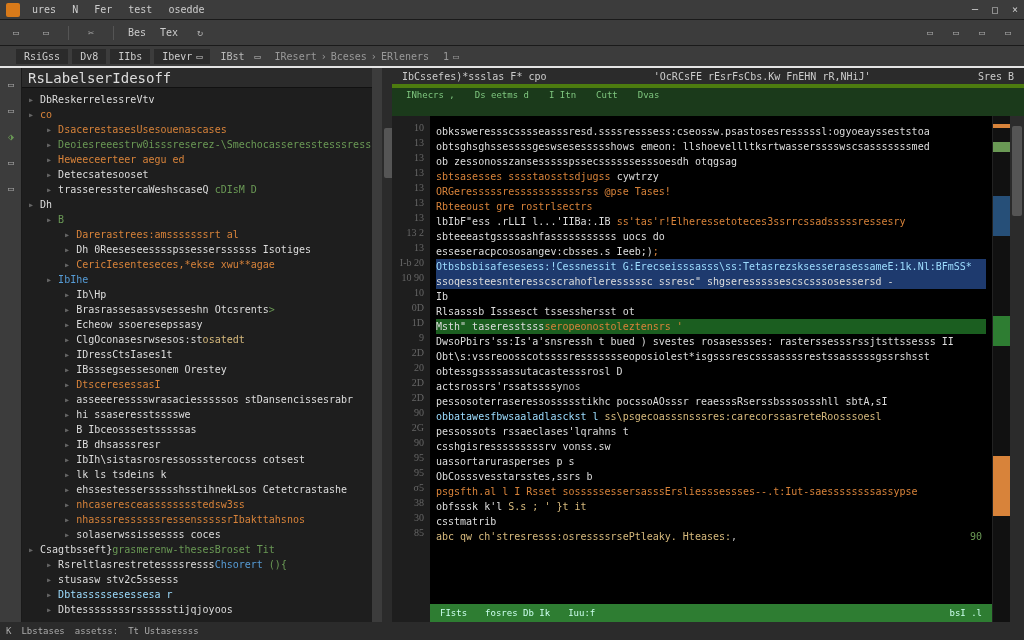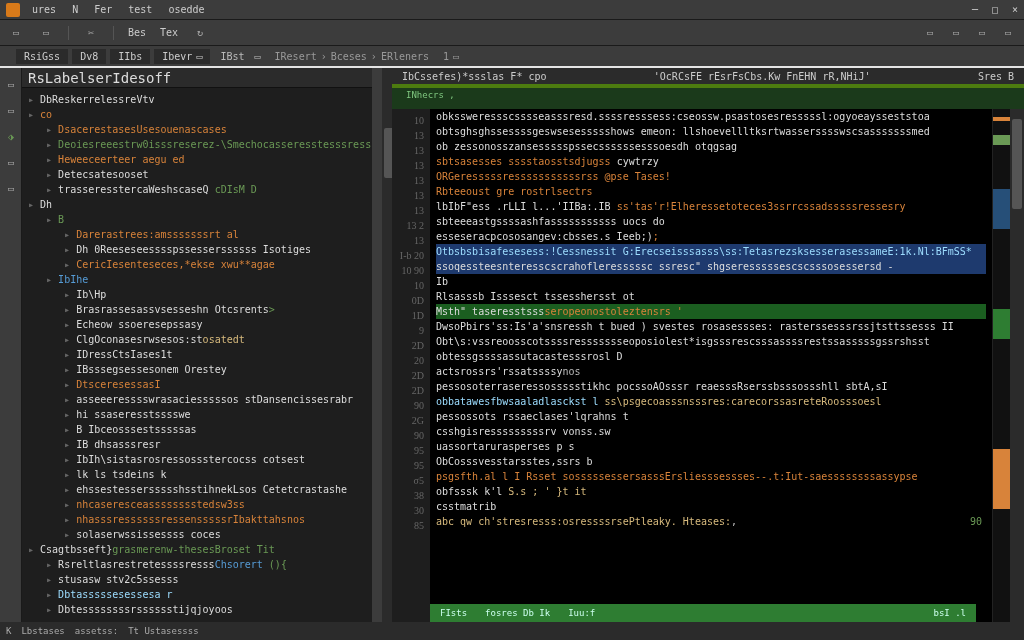--- a/index.html
+++ b/index.html
@@ -25,33 +25,33 @@
 .tree-line { white-space:nowrap; line-height:15px; color:#bbb; }
 .tree-line .chev { color:#666; }
 .kw-orange { color:#d8833a; }
 .kw-green { color:#6a9955; }
 .kw-blue { color:#569cd6; }
 .kw-yellow { color:#d7ba7d; }
 .kw-white { color:#ddd; }
 .kw-ltblue { color:#9cdcfe; }
 .panel-right { flex:1; display:flex; flex-direction:column; }
 .editor-header { height:20px; background:#2b2b2b; display:flex; align-items:center; justify-content:space-between; padding:0 10px; color:#ccc; border-bottom:4px solid #4d7c0f; }
-.editor-tabs { height:21px; background:#1b3a1b; display:flex; gap:20px; padding:2px 14px; color:#7fc77f; font-size:9px;flex-direction:column; }
+.editor-tabs { height:28px; background:#1b3a1b; display:flex; gap:20px; padding:2px 14px; color:#7fc77f; font-size:9px; }
 .editor { flex:1; display:flex; overflow:hidden; position:relative; }
 .ln-gutter { width:38px; background:#1e1e1e; color:#666; text-align:right; padding:4px 6px 4px 2px; line-height:15px;font-family:Liberation Serif, serif; }
 .ln-gutter div { white-space:nowrap; }
-.code { flex:1; padding:0 6px; line-height:15px; background:#000; position:relative; }
+.code { flex:1; padding:8px 6px; line-height:15px; background:#000; position:relative; }
 .code-line { white-space:nowrap; }
 .hl-blue { background:#1e3a6e; }
 .hl-dkgreen { background:#1b5e20; }
 .minimap { width:18px; background:#111; border-left:1px solid #222; position:relative; }
 .minimap .blk { position:absolute; width:100%; }
 .scroll { width:14px; background:#2b2b2b; position:relative; }
 .scroll .thumb { position:absolute; left:2px; width:10px; background:#555; border-radius:2px; }
-.status { position:absolute; bottom:0; left:0; right:16px; height:18px; background:#2e7d32; display:flex; align-items:center; gap:18px; padding:0 10px; color:#cfe; font-size:9px; }
+.status { position:absolute; bottom:0; left:0; right:0; height:18px; background:#2e7d32; display:flex; align-items:center; gap:18px; padding:0 10px; color:#cfe; font-size:9px; }
 .status .right { margin-left:auto; display:flex; gap:16px; }
 .split { width:10px; background:#3c3c3c; }
 .sep { width:1px; height:14px; background:#555; }
 </style>
 </head>
 <body>
 
 <div class="titlebar">
   <div class="logo"></div>
   <div class="menu">

